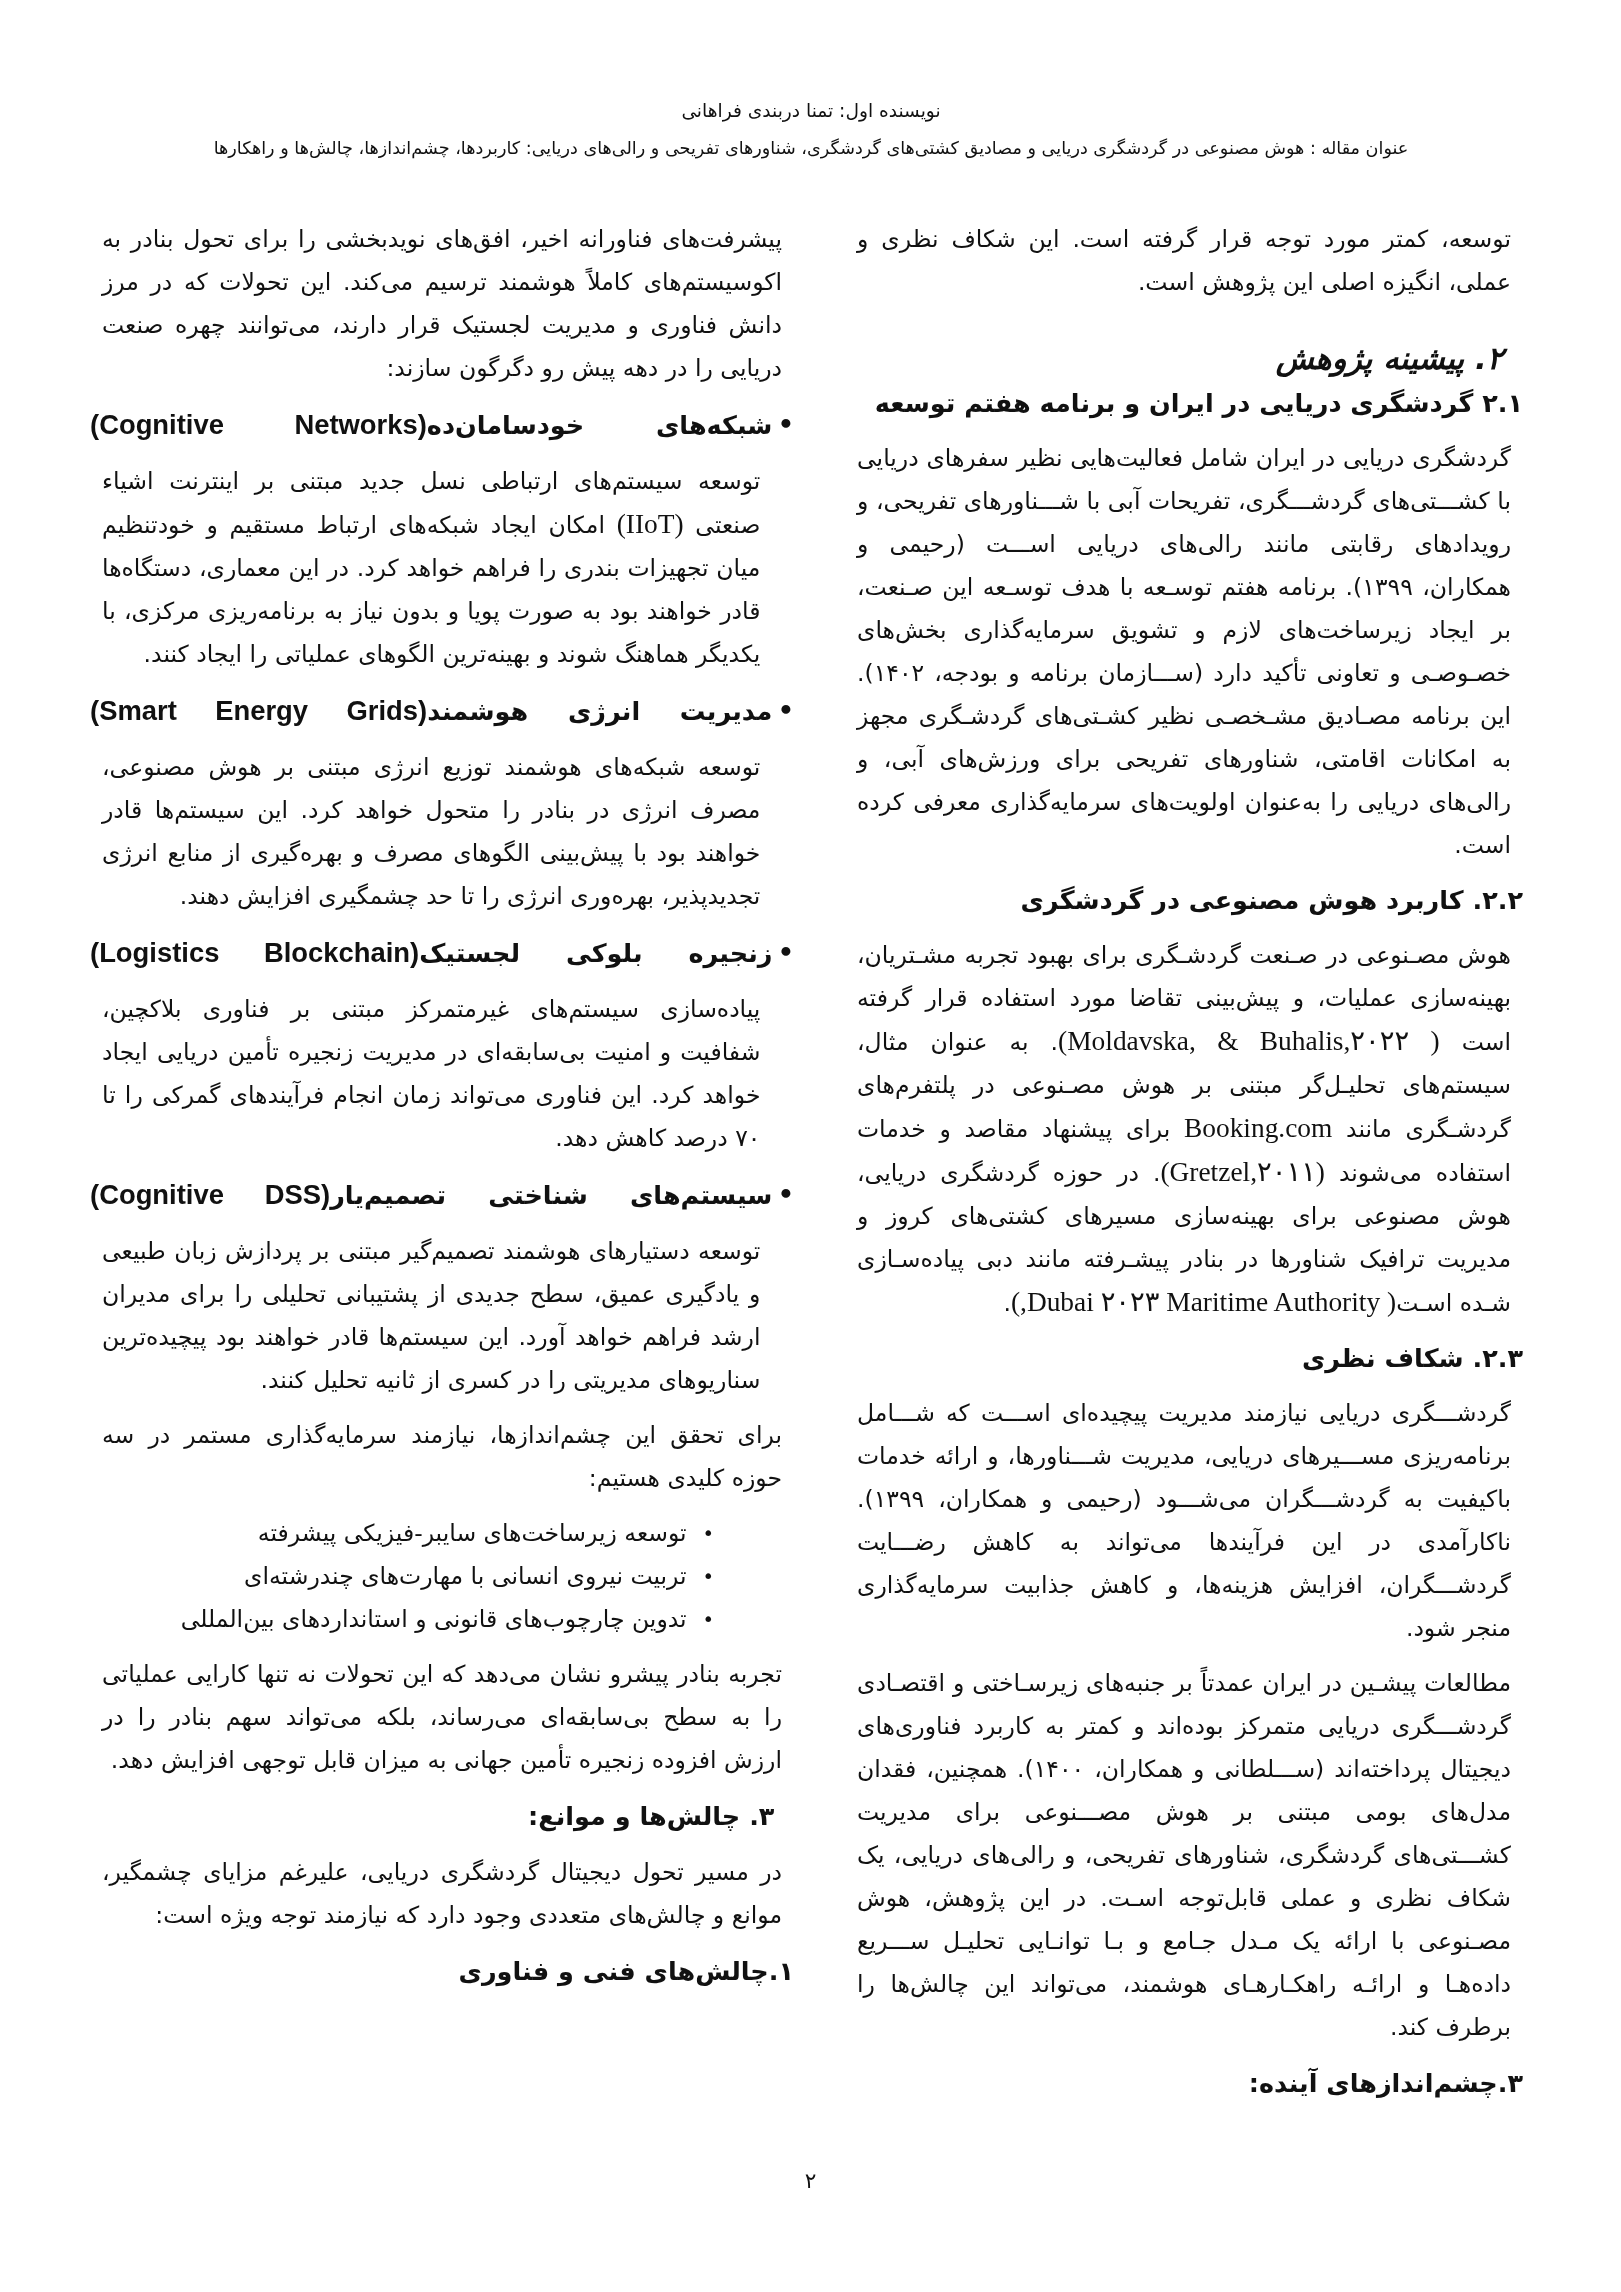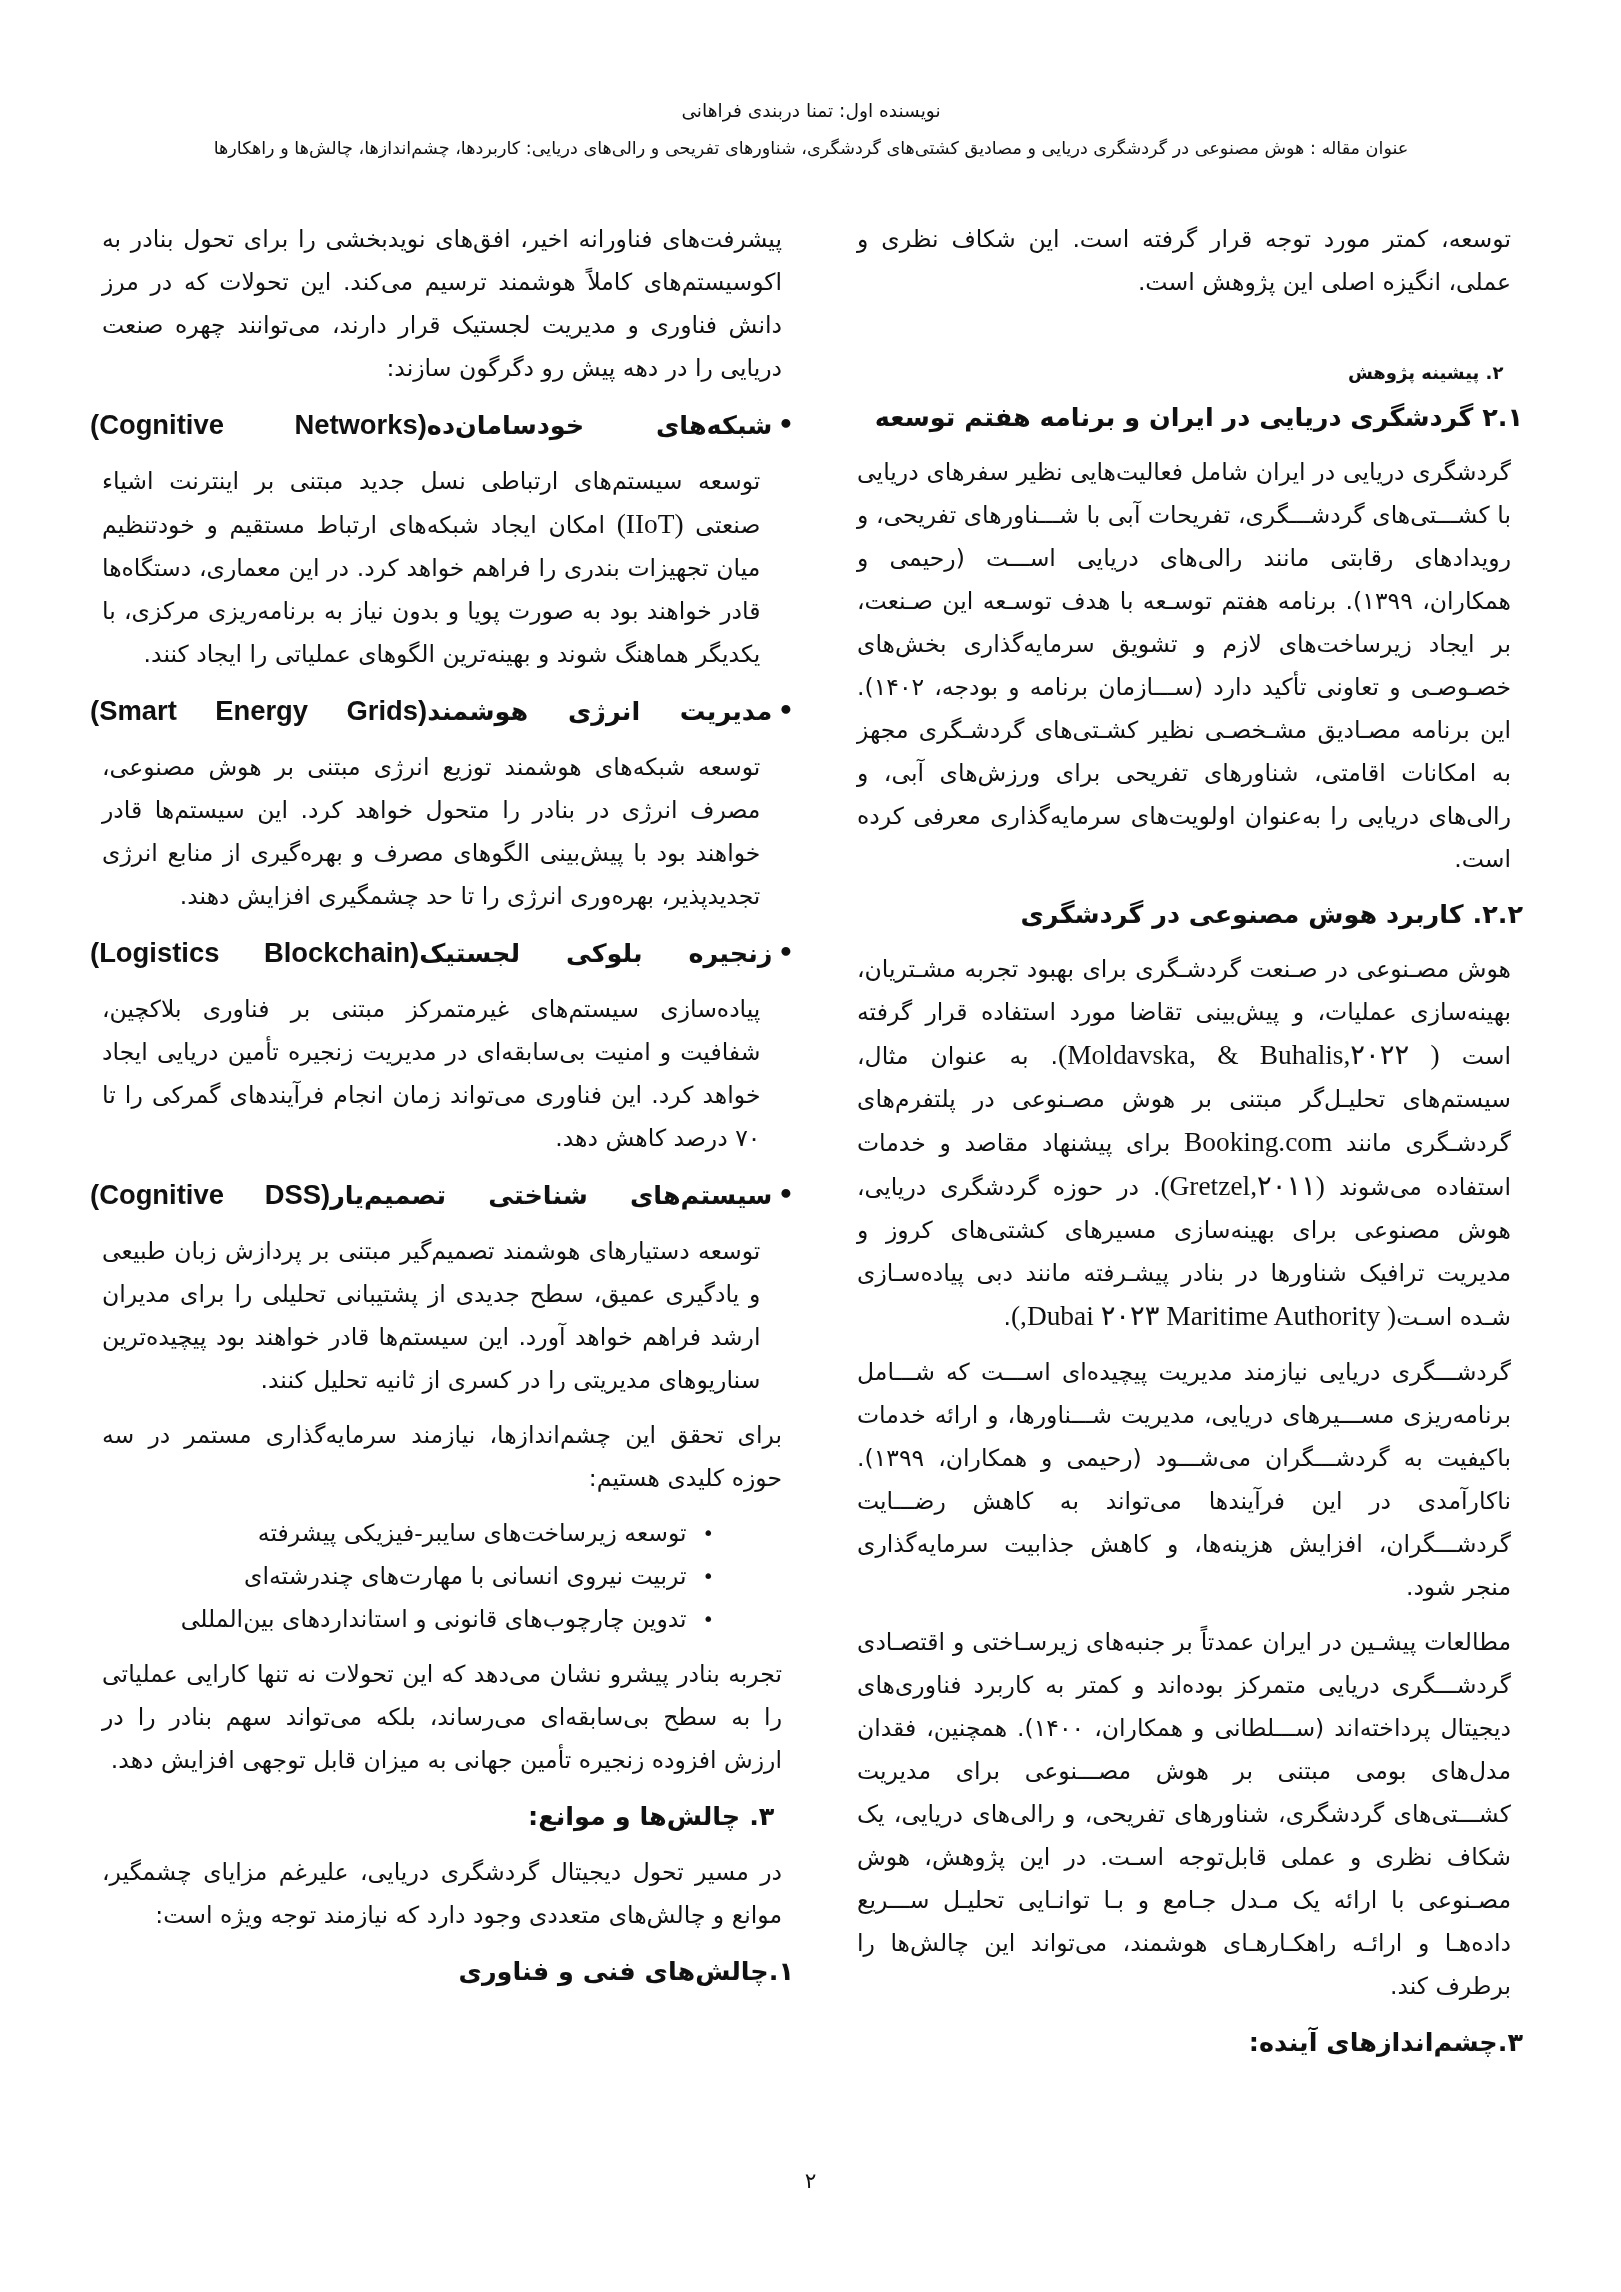--- a/index.html
+++ b/index.html
@@ -14,22 +14,23 @@
   .header-author { font-size: 18.6px; line-height: 29px; margin-bottom: 9.8px; }
   .header-title { font-size: 17.6px; line-height: 27.4px; }
   .col {
     position: absolute; top: 206px; direction: rtl; text-align: justify;
     font-size: 23.5px; line-height: 43px;
   }
   .col-right { left: 845px; width: 678px; }
   .col-left { left: 90px; width: 704px; }
   p { margin: 12px; }
   .h1 {
-    font-weight: bold; font-size: 18px; line-height: 47px; margin-top: 45px;
+    font-weight: bold; font-size: 31px; line-height: 47px; margin-top: 31px;
     padding-right: 19.6px;
+    font-style: italic;
   }
   .h2 { font-weight: bold; font-size: 25.5px; line-height: 43px; }
   .h3 { font-weight: bold; font-size: 25.5px; line-height: 45px; }
   .latin { font-family: "Liberation Serif", serif; font-size: 27.4px; }
   .bullet-head {
     font-weight: bold; font-size: 25.5px; line-height: 45px; position: relative;
     padding-right: 21.6px; text-align: justify; text-align-last: justify;
   }
   .bullet-head .latin-b { font-family: Liberation Sans, sans-serif; font-weight: bold; font-size: 27.4px; }
   .bullet-dot { position: absolute; right: 0; top: 0; }
@@ -61,20 +62,21 @@
   <p class="end-line">گردشگری دریایی در ایران شامل فعالیت‌هایی نظیر سفرهای دریایی با کشـــتی‌های گردشـــگری، تفریحات آبی با شـــناورهای تفریحی، و رویدادهای رقابتی مانند رالی‌های دریایی اســـت (رحیمی و همکاران، ۱۳۹۹). برنامه هفتم توسـعه با هدف توسـعه این صـنعت، بر ایجاد زیرساخت‌های لازم و تشویق سرمایه‌گذاری بخش‌های خصـوصـی و تعاونی تأکید دارد (ســـازمان برنامه و بودجه، ۱۴۰۲). این برنامه مصـادیق مشـخصـی نظیر کشـتی‌های گردشـگری مجهز به امکانات اقامتی، شناورهای تفریحی برای ورزش‌های آبی، و رالی‌های دریایی را به‌عنوان اولویت‌های سرمایه‌گذاری معرفی کرده است.</p>
 
   <div class="h2">۲.۲. کاربرد هوش مصنوعی در گردشگری</div>
   <p class="end-line">
     <span>هوش مصـنوعی در صـنعت گردشـگری برای بهبود تجربه مشـتریان، بهینه‌سازی عملیات، و پیش‌بینی تقاضا مورد استفاده قرار گرفته است</span>
     <span class="latin">( Moldavska, &amp; Buhalis,۲۰۲۲)</span><span>. به عنوان مثال، سیستم‌های تحلیـل‌گر مبتنی بر هوش مصـنوعی در پلتفرم‌های گردشـگری مانند</span>
     <span class="latin">Booking.com</span><span> برای پیشنهاد مقاصد و خدمات استفاده می‌شوند</span>
     <span class="latin">(Gretzel,۲۰۱۱)</span><span>. در حوزه گردشگری دریایی، هوش مصنوعی برای بهینه‌سازی مسیرهای کشتی‌های کروز و مدیریت ترافیک شناورها در بنادر پیشـرفته مانند دبی پیاده‌سـازی شـده اسـت</span><span class="latin">( Dubai ۲۰۲۳ Maritime Authority,)</span><span>.</span>
   </p>
 
+  <div class="h2">۲.۳. شکاف نظری</div>
   <p class="end-line">گردشـــگری دریایی نیازمند مدیریت پیچیده‌ای اســـت که شـــامل برنامه‌ریزی مســـیرهای دریایی، مدیریت شـــناورها، و ارائه خدمات باکیفیت به گردشـــگران می‌شـــود (رحیمی و همکاران، ۱۳۹۹). ناکارآمدی در این فرآیندها می‌تواند به کاهش رضـــایت گردشـــگران، افزایش هزینه‌ها، و کاهش جذابیت سرمایه‌گذاری منجر شود.</p>
   <p class="end-line">مطالعات پیشـین در ایران عمدتاً بر جنبه‌های زیرسـاختی و اقتصـادی گردشـــگری دریایی متمرکز بوده‌اند و کمتر به کاربرد فناوری‌های دیجیتال پرداخته‌اند (ســـلطانی و همکاران، ۱۴۰۰). همچنین، فقدان مدل‌های بومی مبتنی بر هوش مصـــنوعی برای مدیریت کشـــتی‌های گردشگری، شناورهای تفریحی، و رالی‌های دریایی، یک شکاف نظری و عملی قابل‌توجه اسـت. در این پژوهش، هوش مصـنوعی با ارائه یک مـدل جـامع و بـا توانـایی تحلیـل ســـریع داده‌هـا و ارائـه راهکـارهـای هوشمند، می‌تواند این چالش‌ها را برطرف کند.</p>
 
   <div class="h3">۳.چشم‌اندازهای آینده:</div>
 </div>
 
 <div class="col col-left">
   <p class="end-line">پیشرفت‌های فناورانه اخیر، افق‌های نویدبخشی را برای تحول بنادر به اکوسیستم‌های کاملاً هوشمند ترسیم می‌کند. این تحولات که در مرز دانش فناوری و مدیریت لجستیک قرار دارند، می‌توانند چهره صنعت دریایی را در دهه پیش رو دگرگون سازند:</p>
 
   <div>

